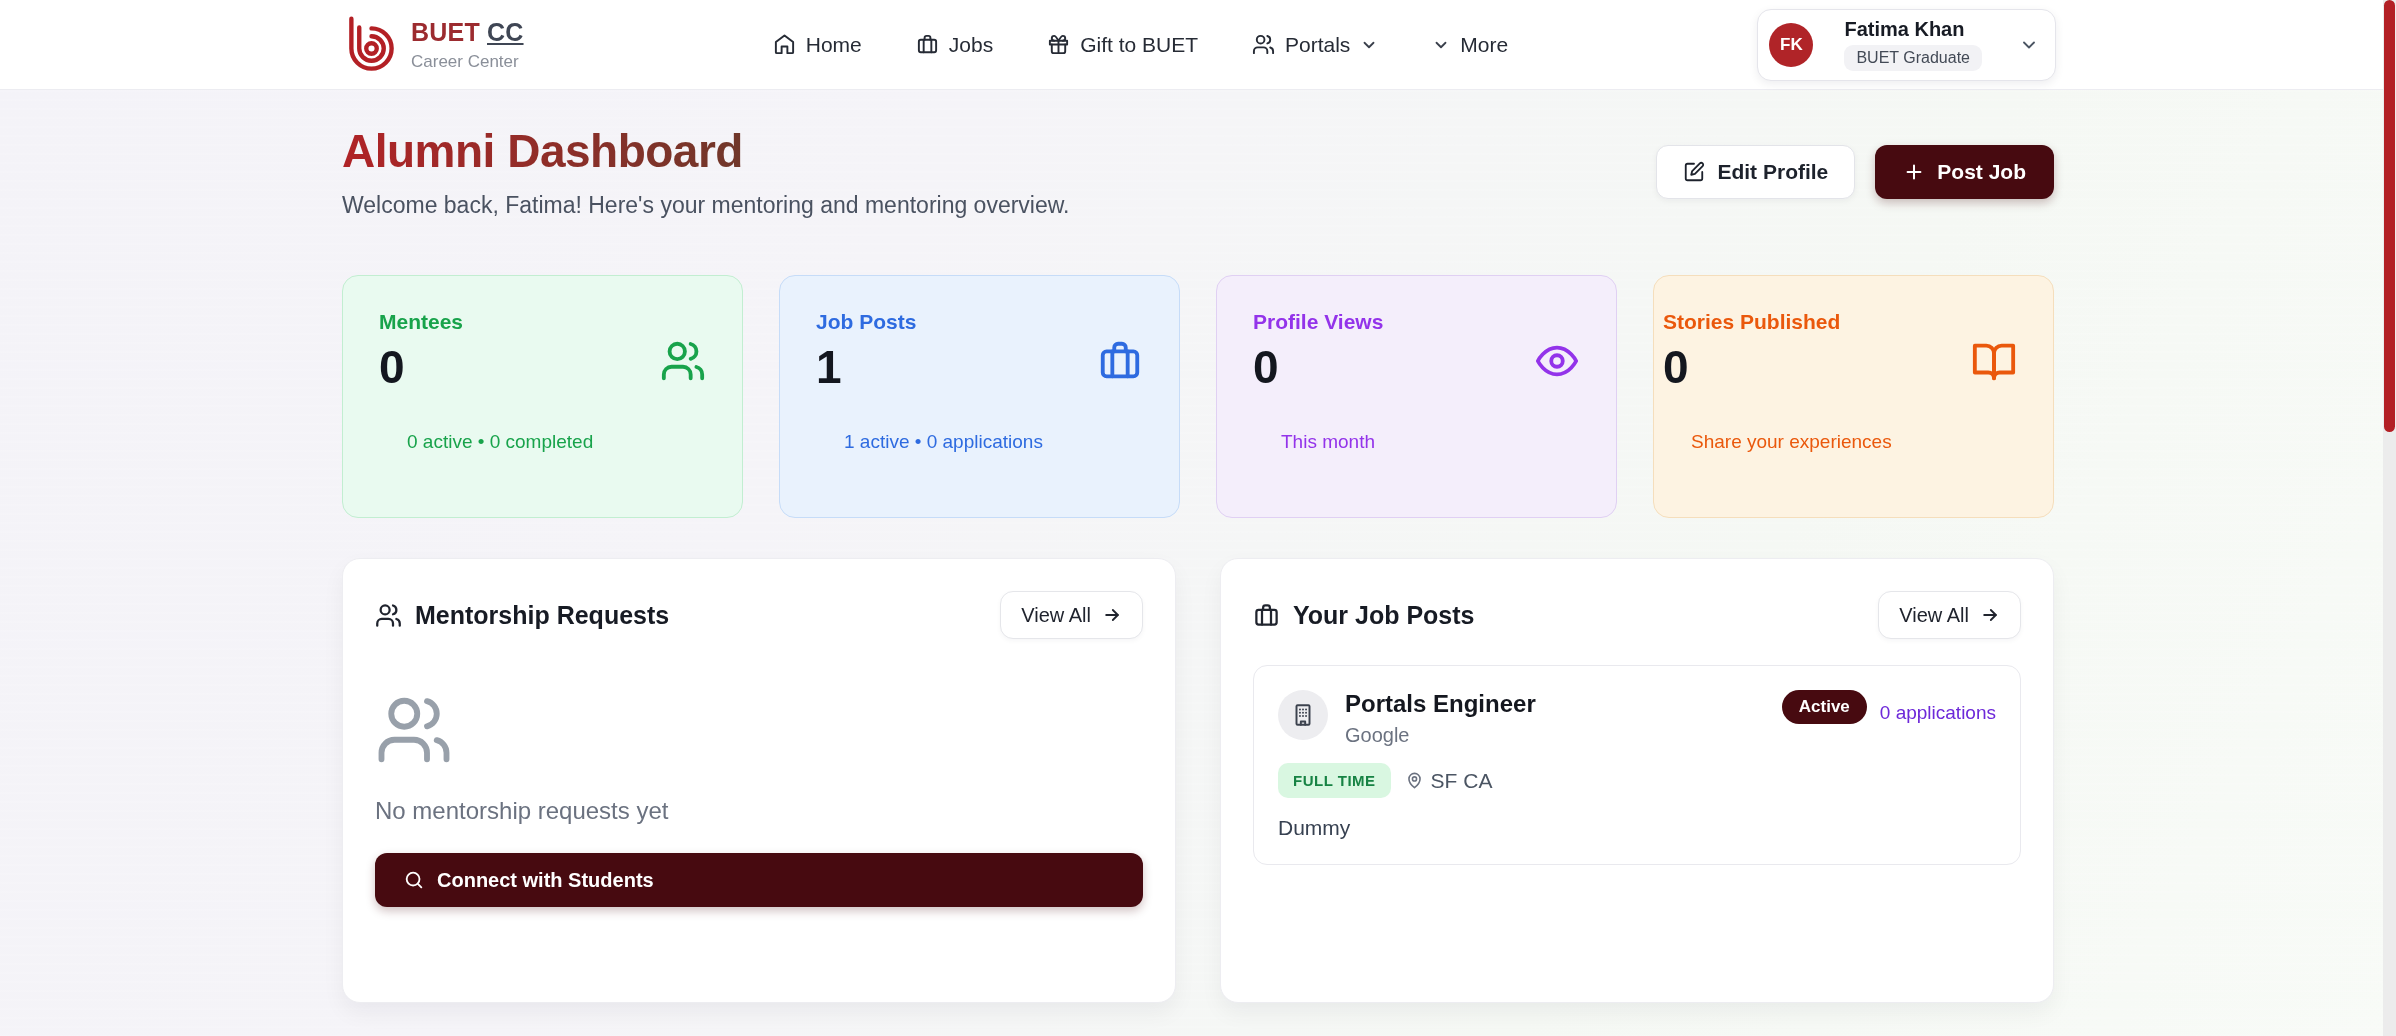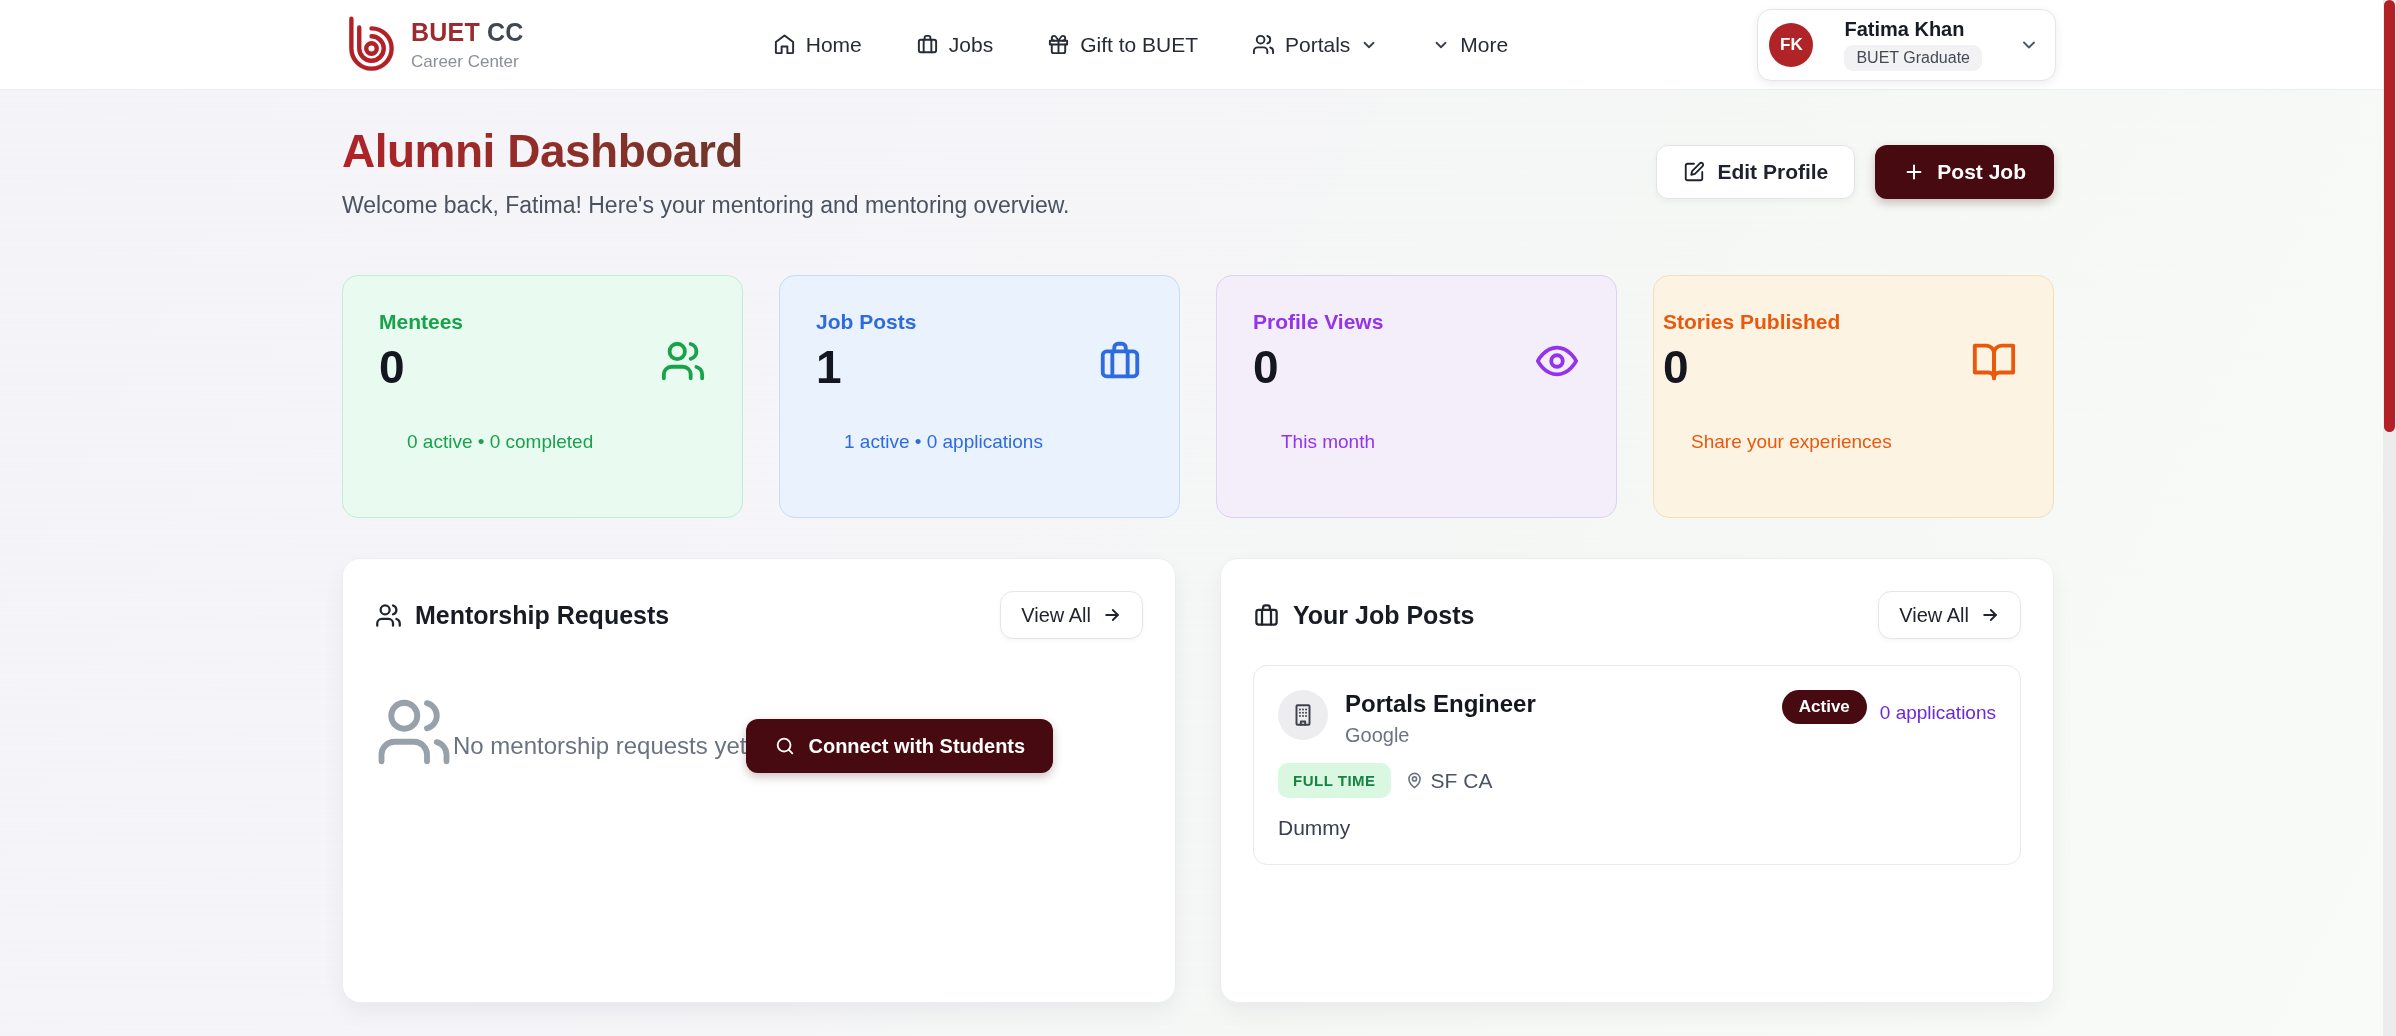--- a/index.html
+++ b/index.html
@@ -21,21 +21,21 @@
   header.topbar {
     position:relative; z-index:3; height:90px; background:#ffffff;
     border-bottom:1px solid #ececf1;
     display:flex; align-items:center; padding:0 340px;
   }
   .topbar-inner { display:flex; align-items:center; justify-content:space-between; width:100%; }
   .brand { display:flex; align-items:center; gap:15px; cursor:pointer; }
   .logo-svg { width:56px; height:68px; }
   .brand-title { font-size:25px; font-weight:700; letter-spacing:.2px; }
   .brand-title .bt-primary { color:#9c2b2f; }
-  .brand-title .bt-secondary { color:#3f4654; }
+  .brand-title .bt-secondary { color:#3f4654;text-decoration:underline; }
   .brand-sub { font-size:17px; color:#8a8f99; margin-top:5px; }
 
   nav.main-nav { display:flex; align-items:center; gap:54px; }
   .nav-item { display:flex; align-items:center; gap:10px; font-size:21px; font-weight:500; color:#262b35; cursor:pointer; white-space:nowrap; }
   .nav-item svg { width:23px; height:23px; }
   .nav-item .chev { width:18px; height:18px; color:#3a404c; }
 
   .profile-card {
     display:flex; align-items:center; gap:31px; background:#fff;
     border:1.5px solid #e5e5eb; border-radius:14px; padding:9px 16px 9px 11px;
@@ -80,21 +80,21 @@
 
   
   .panels { display:grid; grid-template-columns:1fr 1fr; gap:44px; margin-top:40px; }
   .panel { background:#fff; border:1px solid #ededf1; border-radius:18px; padding:32px; height:445px; box-shadow:0 10px 22px rgba(20,20,40,.05); }
   .panel-head { display:flex; justify-content:space-between; align-items:center; }
   .panel-title { display:flex; align-items:center; gap:13px; font-size:25px; font-weight:700; color:#171b24; }
   .panel-title svg { width:27px; height:27px; color:#20242e; }
   .view-all { display:flex; align-items:center; gap:11px; height:48px; padding:0 20px; background:#fff; border:1px solid #e5e6ea; border-radius:13px; font-size:20px; font-weight:500; color:#20242e; cursor:pointer; box-shadow:0 2px 5px rgba(20,20,40,.04); font-family:inherit; }
   .view-all svg { width:20px; height:20px; }
 
-  .empty { display:flex; flex-direction:row; align-items:center; margin-top:52px; }
+  .empty { display:flex; flex-direction:column; margin-top:52px; }
   .empty-icon { width:78px; height:78px; color:#98a0aa; }
   .empty-text { margin-top:28px; font-size:24px; color:#6b7280; }
   .connect-btn { margin-top:28px; height:54px; padding:0 28px; font-size:20px; font-weight:700; }
 
   .job-card { margin-top:26px; border:1px solid #e9e9ee; border-radius:14px; padding:24px; cursor:pointer; }
   .job-top { display:flex; align-items:flex-start; }
   .job-ava { flex:none; width:50px; height:50px; border-radius:50%; background:#ededf0; display:flex; align-items:center; justify-content:center; color:#3c424e; }
   .job-ava svg { width:26px; height:26px; }
   .job-info { margin-left:17px; flex:1; }
   .job-title { font-size:24px; font-weight:700; color:#14171f; }

